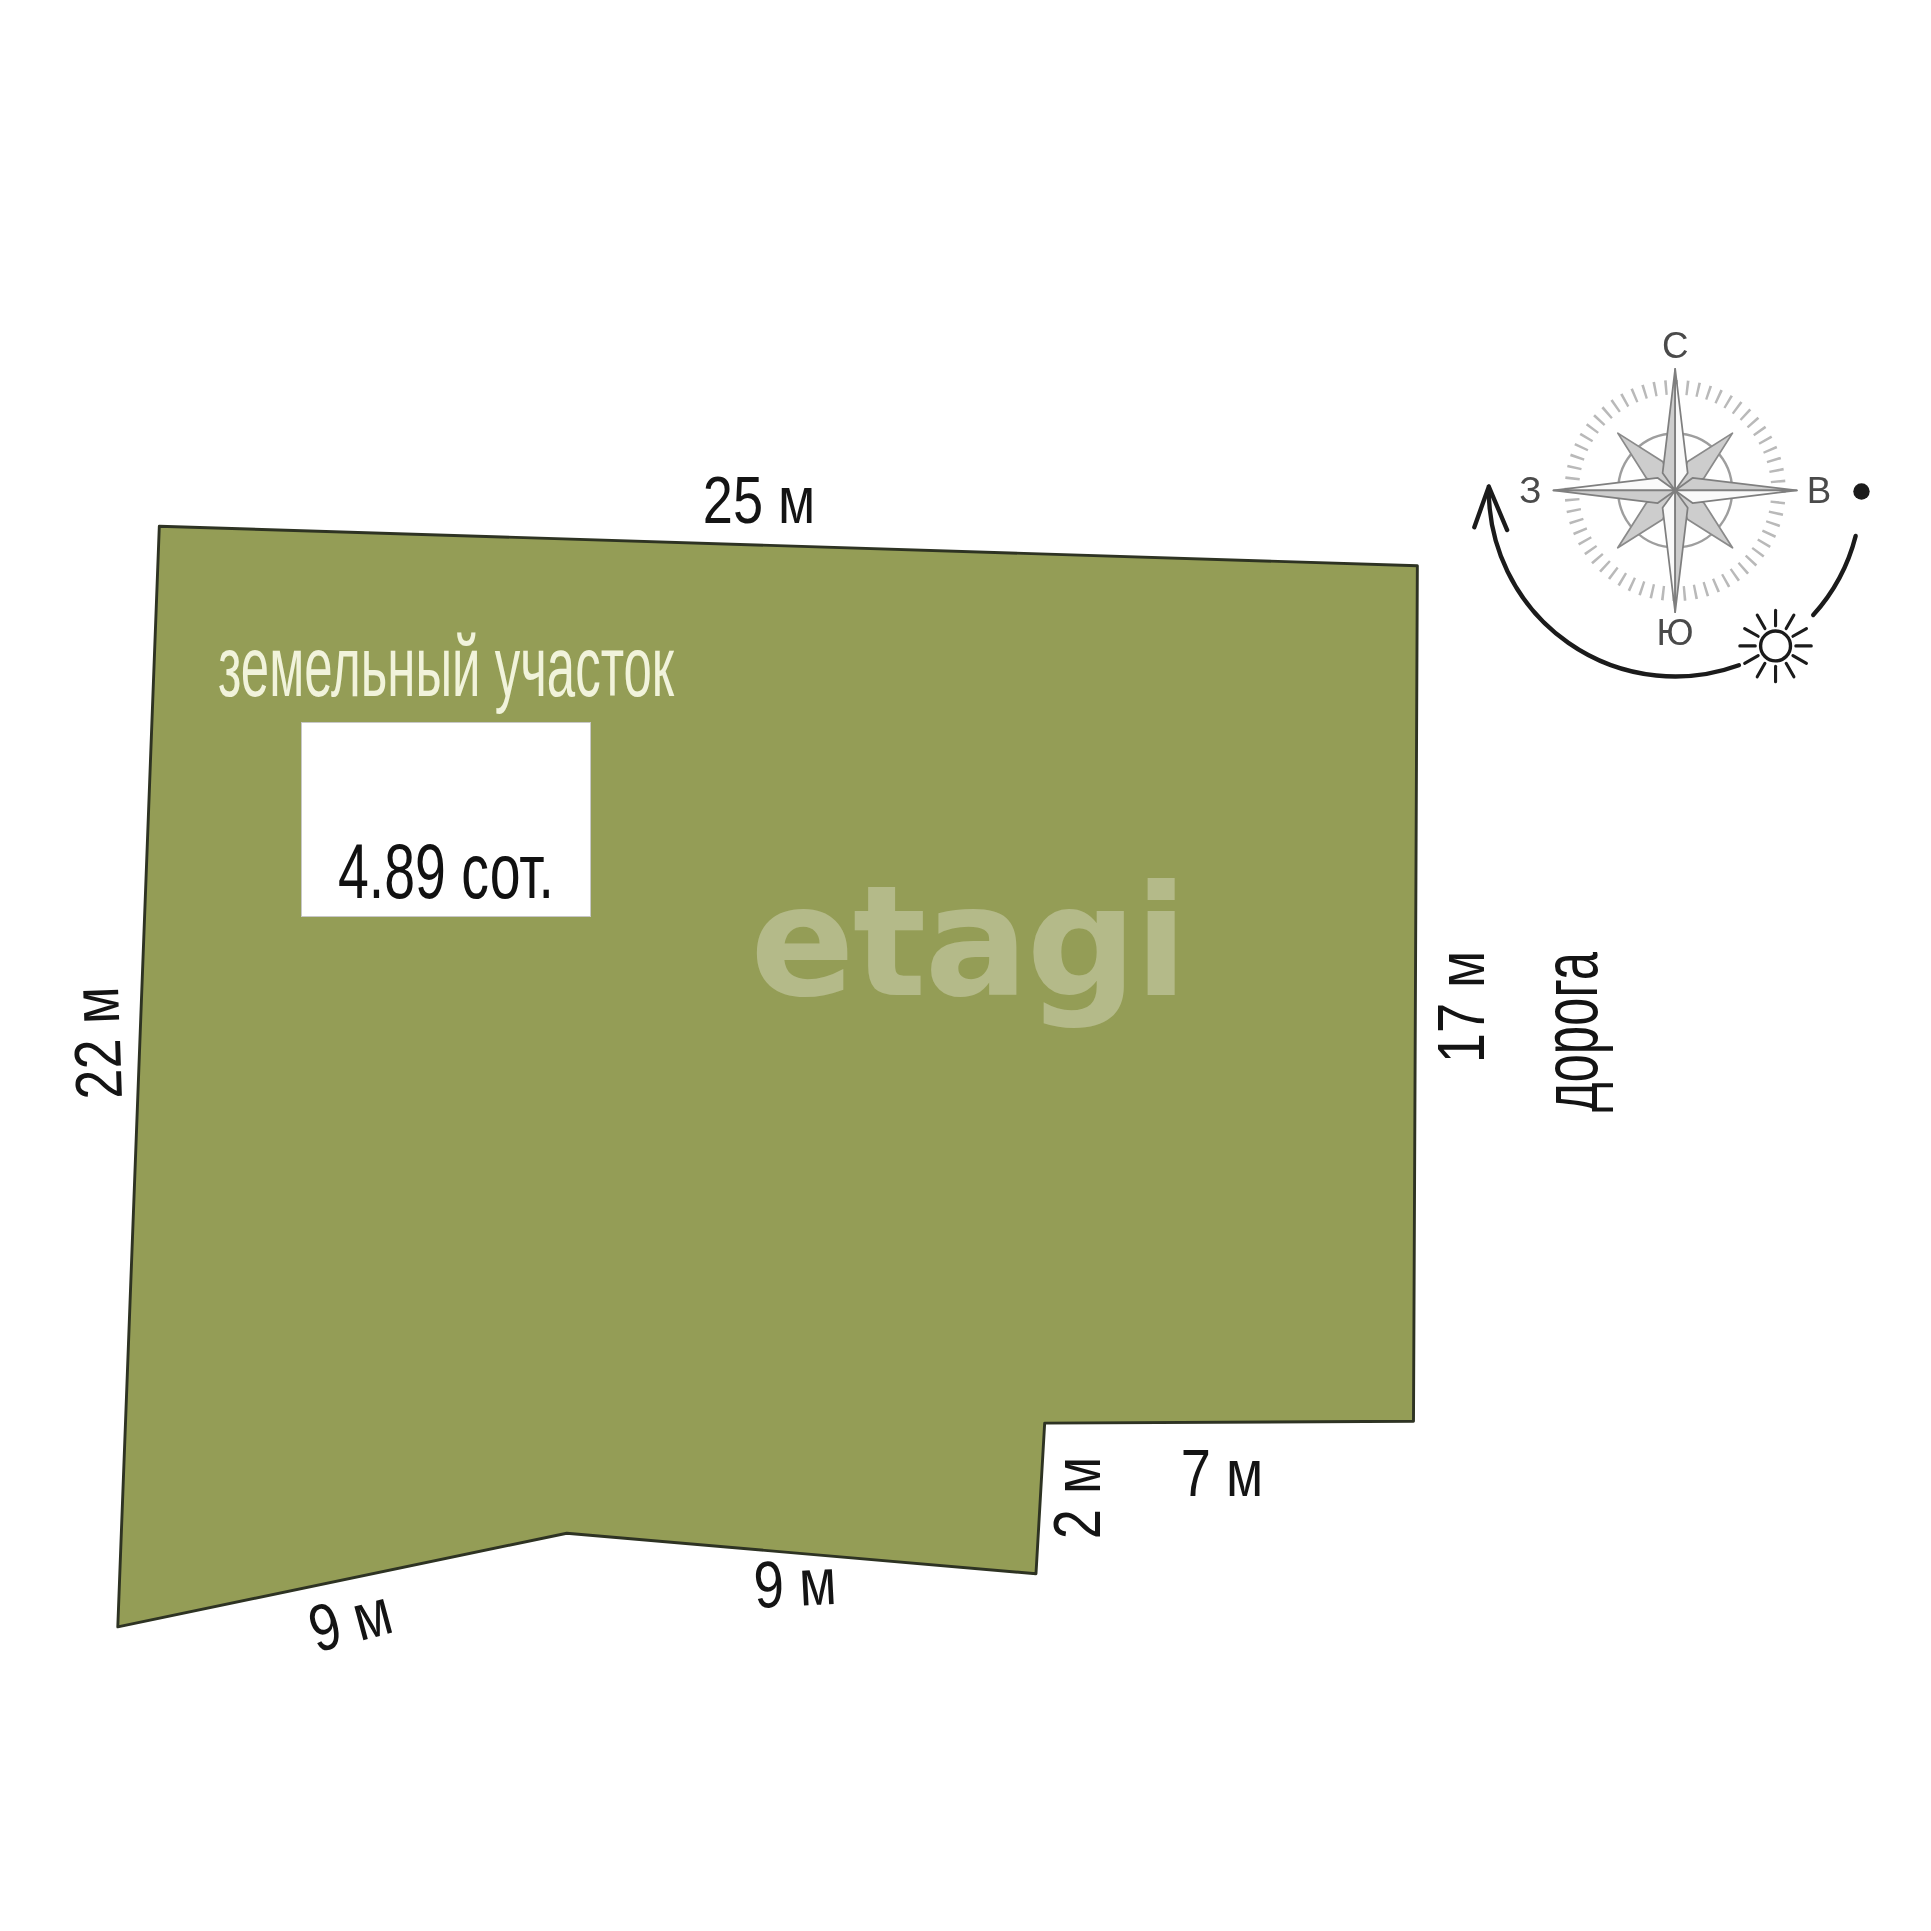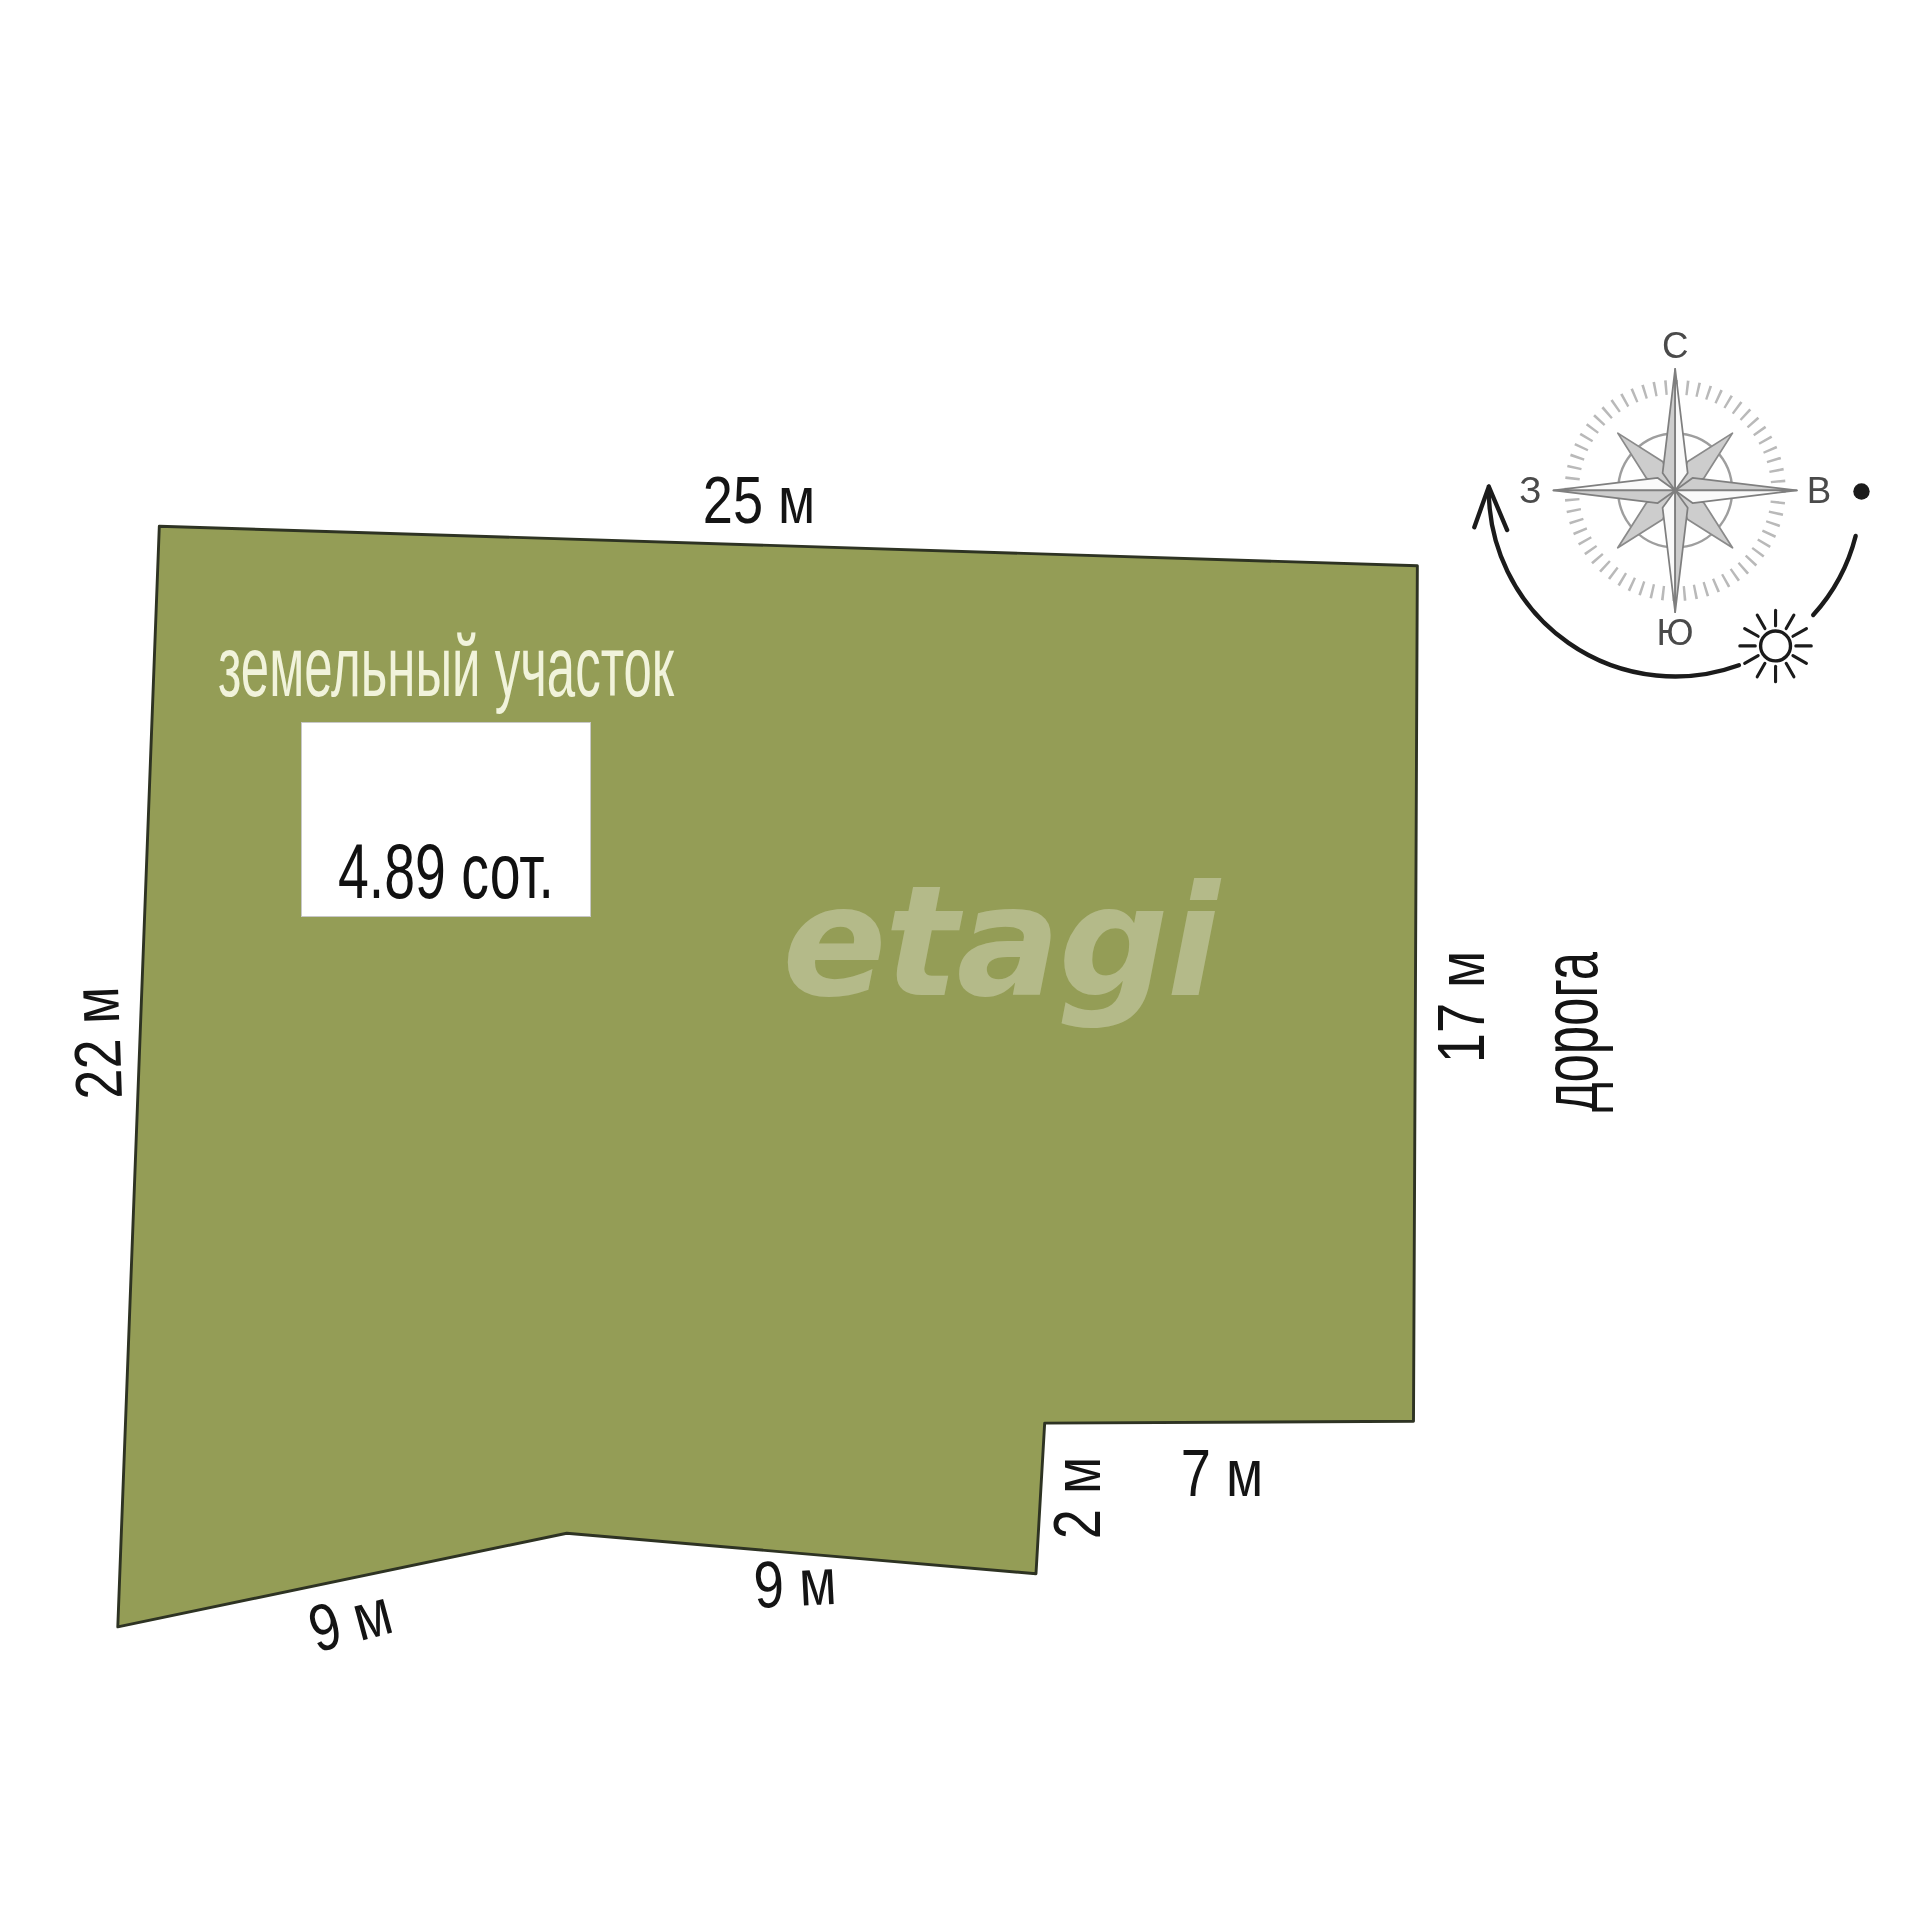--- a/index.html
+++ b/index.html
@@ -43,29 +43,28 @@
     display: flex; align-items: flex-end; justify-content: center;
   }
   #area-box .area-text {
     font-size: 77px;
     color: #111111;
     transform: scaleX(0.72);
     white-space: nowrap;
   }
   #watermark {
     position: absolute;
-    left: 1000px; top: 941px;
+    left: 968px; top: 941px;
     transform: translate(-50%, -50%);
     font-family: "DejaVu Sans", sans-serif;
     font-weight: bold;
     font-size: 154px;
     letter-spacing: -1.9px;
     color: rgba(255, 255, 255, 0.30);
     white-space: nowrap;
-    font-style: italic;
   }
   #road-label {
     position: absolute;
     left: 1570px; top: 1032px;
     font-size: 77px;
     color: #141414;
     white-space: nowrap;
     transform: translate(-50%, -50%) rotate(-90deg) scaleX(0.66);
   }
   .compass-letter {

